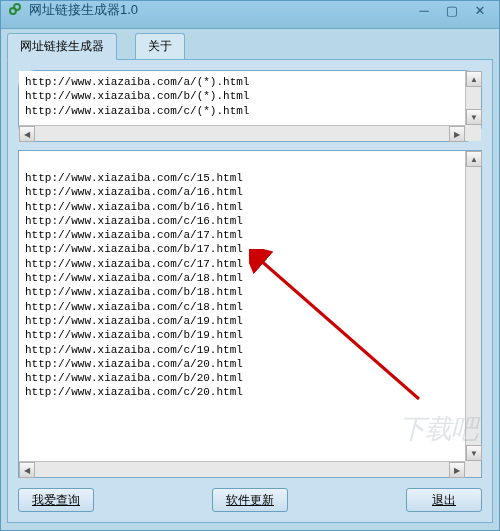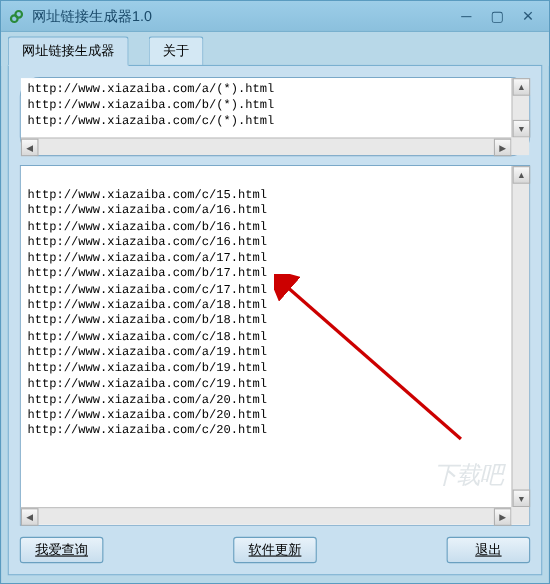--- a/index.html
+++ b/index.html
@@ -13,21 +13,20 @@
     height: 531px;
     background: #b8d8e8;
     border: 1px solid #5a9bc0;
     display: flex;
     flex-direction: column;
   }
   .titlebar {
     background: linear-gradient(#9ccde8, #8bc0dd);
     height: 28px;
     display: flex;
-    align-items: center;
     padding: 0 6px;
     color: #1a4a6a;
     font-size: 13px;
     border-bottom: 1px solid #6aa8c8;
   }
   .titlebar .icon {
     width: 16px; height: 16px;
     display: inline-flex; align-items: center; justify-content: center;
     margin-right: 6px;
     color: #2a7a3a;
@@ -176,22 +175,22 @@
     font-size: 12px;
     cursor: pointer;
   }
 
   .arrow-overlay {
     position: absolute;
     pointer-events: none;
   }
   .watermark {
     position: absolute;
-    right: 24px; bottom: 30px;
-    font-size: 22px;
+    right: 4px; bottom: 30px;
+    font-size: 27px;
     color: rgba(130,150,165,0.25);
     font-style: italic;
     font-family: Liberation Serif, serif;
     pointer-events: none;
     letter-spacing: -1px;
   }
 </style>
 </head>
 <body>
 

